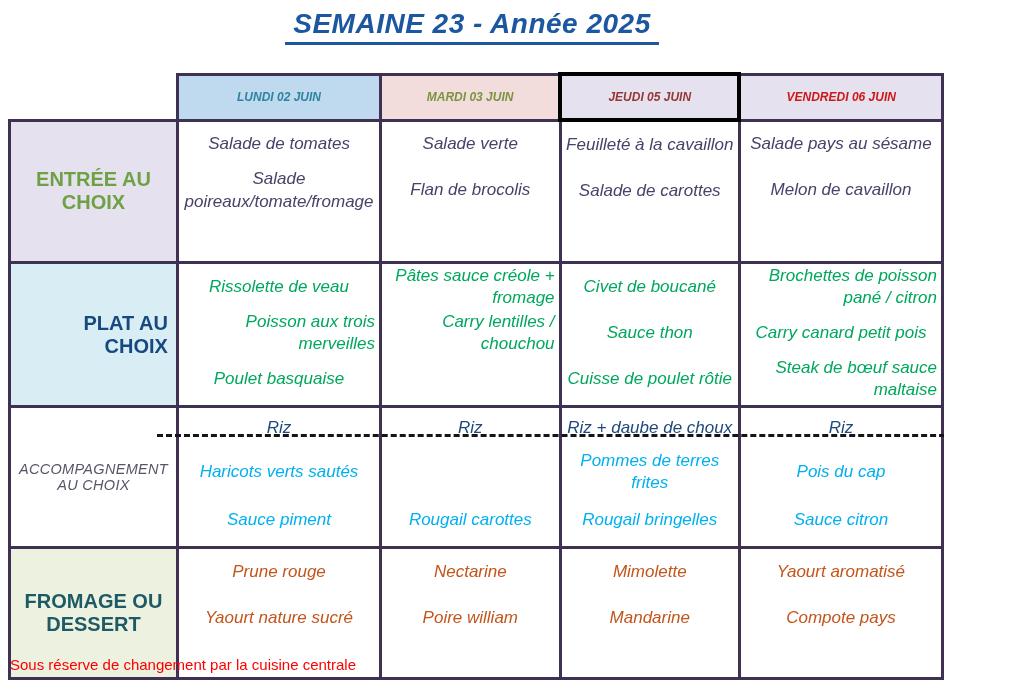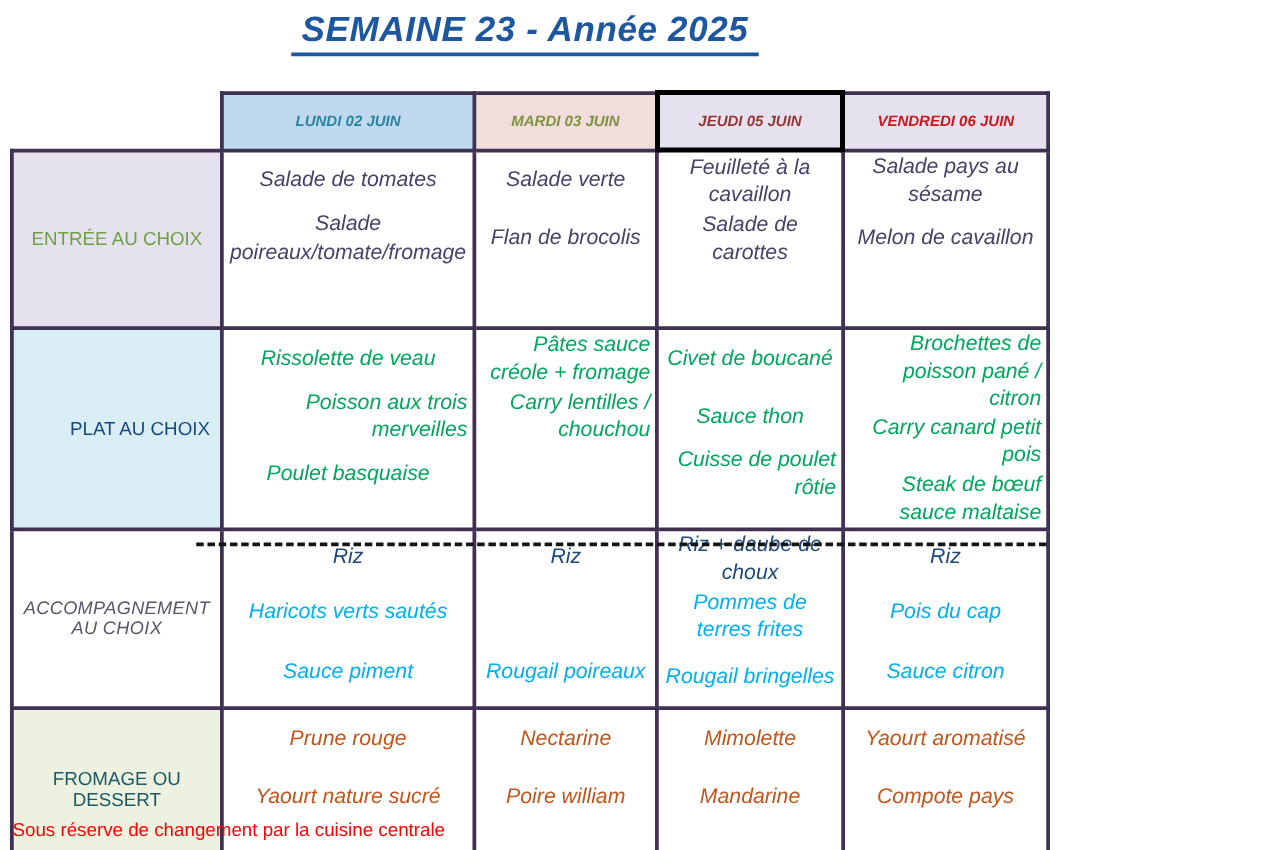--- a/index.html
+++ b/index.html
@@ -1,16 +1,16 @@
 <!DOCTYPE html>
 <html style="--title-color: #1c57a0; --border: #3e3152; --jeudi-border: #000000; --lundi-bg: #bfd9ef; --lundi-text: #2e849e; --mardi-bg: #f3dddc; --mardi-text: #7a9440; --jeudi-bg: #e6e1ee; --jeudi-text: #953735; --vendredi-bg: #e6e1ee; --vendredi-text: #cd1719; --entree-hdr-bg: #e6e1ee; --entree-hdr-text: #6da144; --plat-hdr-bg: #d9edf5; --plat-hdr-text: #17497f; --accomp-hdr-text: #5a5468; --fromage-hdr-bg: #ecf2df; --fromage-hdr-text: #1d5a66; --entree-text: #474268; --plat-text: #00a75c; --riz-text: #1f497d; --side-text: #00b0f0; --dessert-text: #c3551b; --footer-text: #ff0000;"><head>
 <meta charset="utf-8">
 <style>
   html,body{margin:0;padding:0;background:#ffffff;}
-  .page{position:relative;width:840px;height:680px;background:#fff;overflow:hidden;
+  .page{position:relative;width:944px;height:680px;background:#fff;overflow:hidden;
         font-family:"Liberation Sans",sans-serif;}
   .title{position:absolute;top:4px;left:0;width:100%;text-align:center;margin:0;}
   .title span{display:inline-block;font-size:28px;font-weight:bold;font-style:italic;
         color:var(--title-color,#1c57a0);border-bottom:3px solid var(--title-color,#1c57a0);
         padding:0 8px 2px 8px;letter-spacing:0.5px;}
   table.menu-table{position:absolute;left:8px;top:72px;border-collapse:collapse;
         table-layout:fixed;}
   col.c0{width:160px;} col.c1{width:204px;} col.c2{width:206px;} col.c3{width:204px;} col.c4{width:234px;}
   td,th{border:3px solid var(--border,#3e3152);padding:0;vertical-align:top;background:#fff;}
   td.corner{border:none;background:transparent;}
@@ -18,21 +18,21 @@
         font-style:italic;}
   th.day-lundi{background:var(--lundi-bg,#bfd9ef);color:var(--lundi-text,#2e849e);}
   th.day-mardi{background:var(--mardi-bg,#f3dddc);color:var(--mardi-text,#7a9440);}
   th.day-jeudi{background:var(--jeudi-bg,#e6e1ee);color:var(--jeudi-text,#953735);
         border:4px solid var(--jeudi-border,#000);}
   th.day-vendredi{background:var(--vendredi-bg,#e6e1ee);color:var(--vendredi-text,#cd1719);}
   tr.r-entree td, tr.r-entree th{height:139px;}
   tr.r-plat td, tr.r-plat th{height:141px;text-align:right;}
   tr.r-accomp td, tr.r-accomp th{height:138px;}
   tr.r-fromage td, tr.r-fromage th{height:128px;}
-  th.rowhdr{vertical-align:middle;text-align:center;font-weight:normal;font-size:15px;
+  th.rowhdr{vertical-align:middle;text-align:center;font-weight:bold;font-size:20px;
         padding:0 8px;}
   th.hdr-entree{background:var(--entree-hdr-bg,#e6e1ee);color:var(--entree-hdr-text,#6da144);}
   th.hdr-plat{background:var(--plat-hdr-bg,#d9edf5);color:var(--plat-hdr-text,#17497f);}
   th.hdr-accomp{background:#ffffff;color:var(--accomp-hdr-text,#5a5468);
         font-style:italic;font-weight:normal;font-size:14.5px;letter-spacing:0.3px;}
   th.hdr-fromage{background:var(--fromage-hdr-bg,#ecf2df);color:var(--fromage-hdr-text,#1d5a66);}
   td.cell{font-style:italic;font-size:17px;text-align:center;padding:0 4px;line-height:1.3;}
   .slot{min-height:46px;display:flex;align-items:center;justify-content:center;}
   .slot-riz{min-height:40px;display:flex;align-items:center;justify-content:center;}
   .slot-side{min-height:48px;display:flex;align-items:center;justify-content:center;}
@@ -120,21 +120,21 @@
     <tr class="r-accomp">
       <th class="rowhdr hdr-accomp">ACCOMPAGNEMENT AU CHOIX</th>
       <td class="cell cell-accomp">
         <div class="slot-riz riz">Riz</div>
         <div class="slot-side side">Haricots verts sautés</div>
         <div class="slot-side side">Sauce piment</div>
       </td>
       <td class="cell cell-accomp">
         <div class="slot-riz riz">Riz</div>
         <div class="slot-side side"></div>
-        <div class="slot-side side">Rougail poireaux</div>
+        <div class="slot-side side">Rougail carottes</div>
       </td>
       <td class="cell cell-accomp">
         <div class="slot-riz riz">Riz + daube de choux</div>
         <div class="slot-side side">Pommes de terres frites</div>
         <div class="slot-side side">Rougail bringelles</div>
       </td>
       <td class="cell cell-accomp">
         <div class="slot-riz riz">Riz</div>
         <div class="slot-side side">Pois du cap</div>
         <div class="slot-side side">Sauce citron</div>

